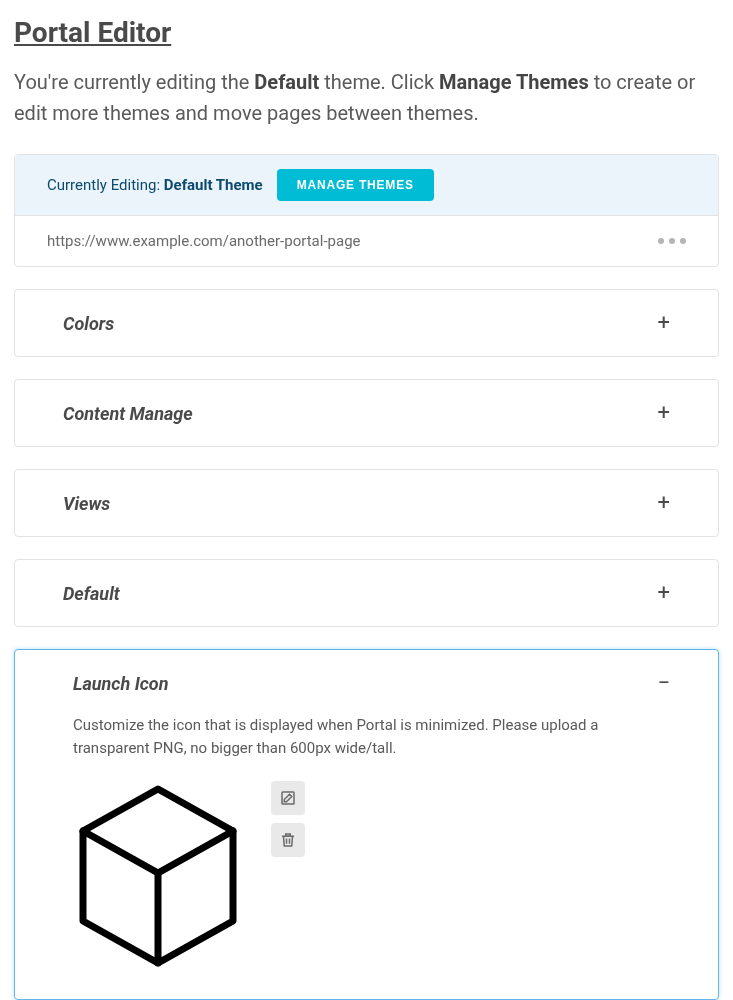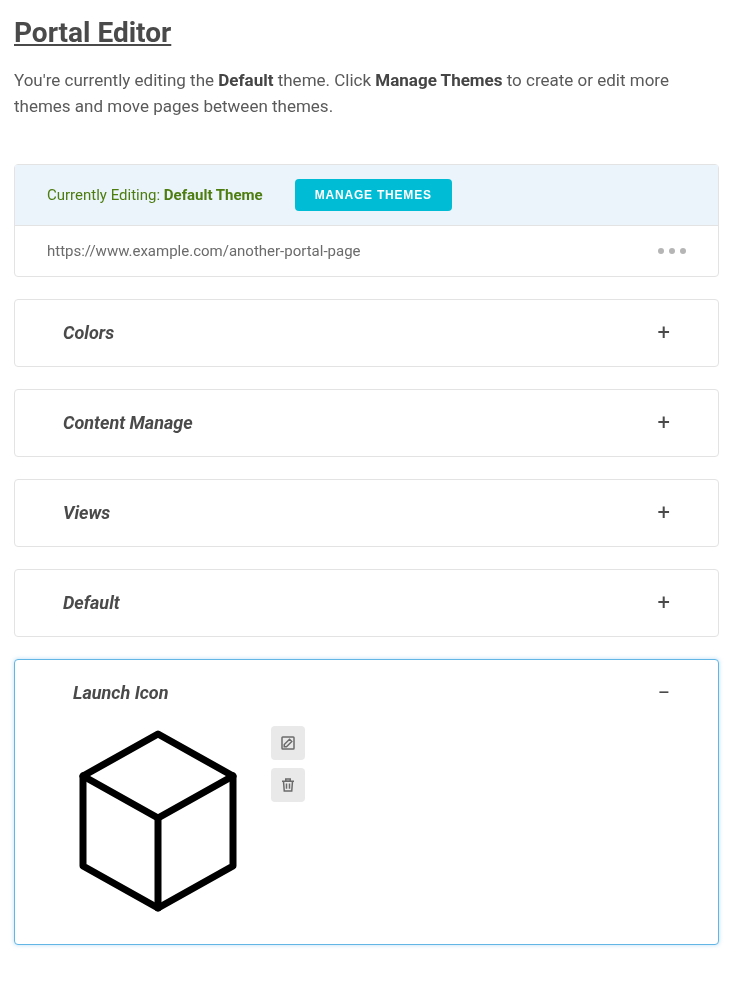--- a/index.html
+++ b/index.html
@@ -11,44 +11,44 @@
     padding: 16px 14px 20px 14px;
   }
   h1.page-title {
     font-size: 28px;
     font-weight: 700;
     color: #4a4a4a;
     margin-bottom: 18px;
     text-decoration: underline;
   }
   p.intro {
-    font-size: 17px;
+    font-size: 20px;
     color: #5a5a5a;
     line-height: 1.55;
-    margin-bottom: 44px;
+    margin-bottom: 25px;
   }
   p.intro .b { font-weight: 700; color: #454545; }
 
   .panel {
     border: 1px solid #e3e3e3;
     border-radius: 4px;
     margin-bottom: 22px;
     background: #fff;
   }
   .panel-editing-header {
     background: #eaf4fa;
     padding: 14px 32px;
     display: flex;
     align-items: center;
     border-bottom: 1px solid #e3e3e3;
   }
   .editing-label {
     font-size: 15px;
-    color: #4d7c0f;
-    margin-right: 32px;
+    color: #0c4a6e;
+    margin-right: 14px;
   }
   .editing-label .b { font-weight: 700; }
   .manage-btn {
     background: #00bcd4;
     color: #fff;
     border: none;
     font-size: 12px;
     font-weight: 700;
     letter-spacing: 0.8px;
     padding: 9px 20px;
@@ -198,20 +198,21 @@
     <span class="accordion-toggle">+</span>
   </div>
 </div>
 
 <div class="accordion open">
   <div class="accordion-header">
     <span class="accordion-title">Launch Icon</span>
     <span class="accordion-toggle">−</span>
   </div>
   <div class="accordion-body">
+    <p class="desc">Customize the icon that is displayed when Portal is minimized. Please upload a transparent PNG, no bigger than 600px wide/tall.</p>
     <div class="icon-row">
       <div class="icon-preview">
         <svg width="170" height="190" viewBox="0 0 170 190">
           <g stroke="#000" stroke-width="7" fill="none" stroke-linejoin="round" stroke-linecap="round">
             <polygon points="85,8 160,50 160,140 85,182 10,140 10,50"></polygon>
             <polyline points="10,50 85,92 160,50"></polyline>
             <line x1="85" y1="92" x2="85" y2="182"></line>
           </g>
         </svg>
       </div>

